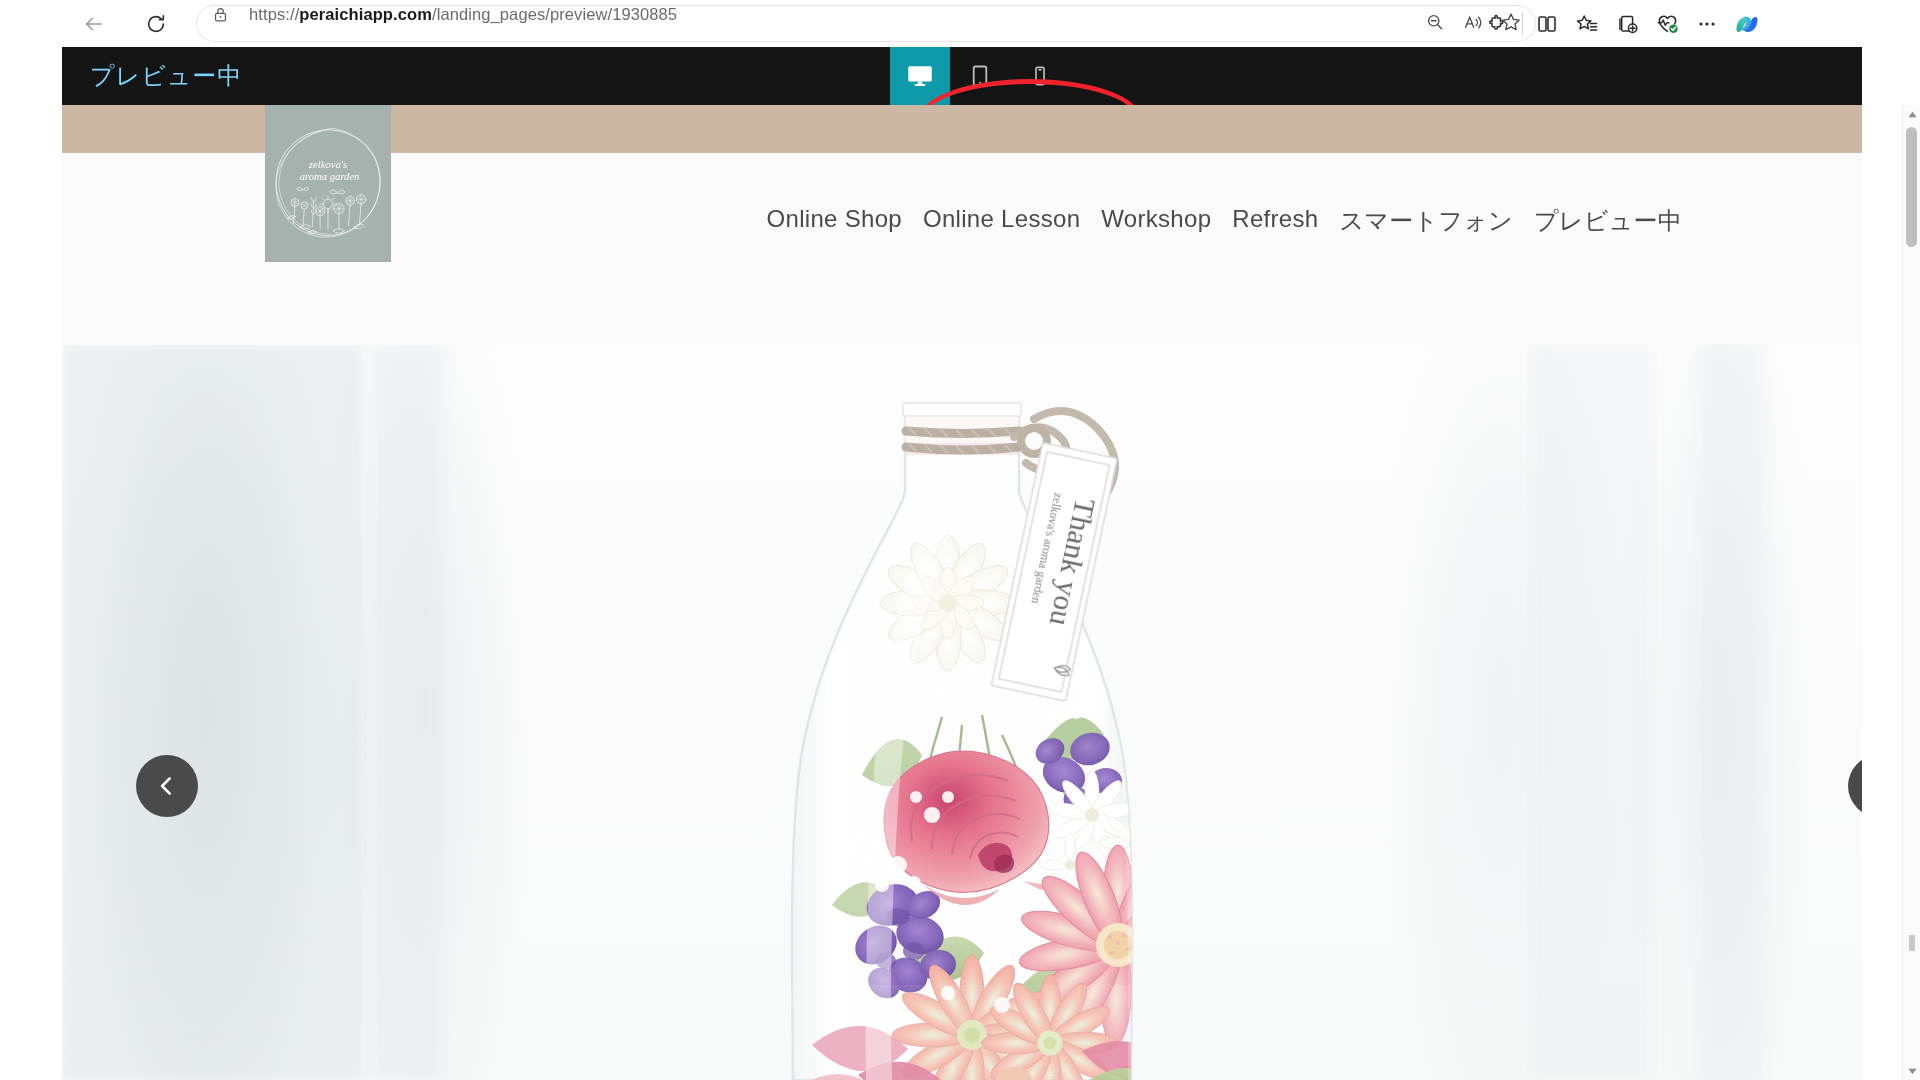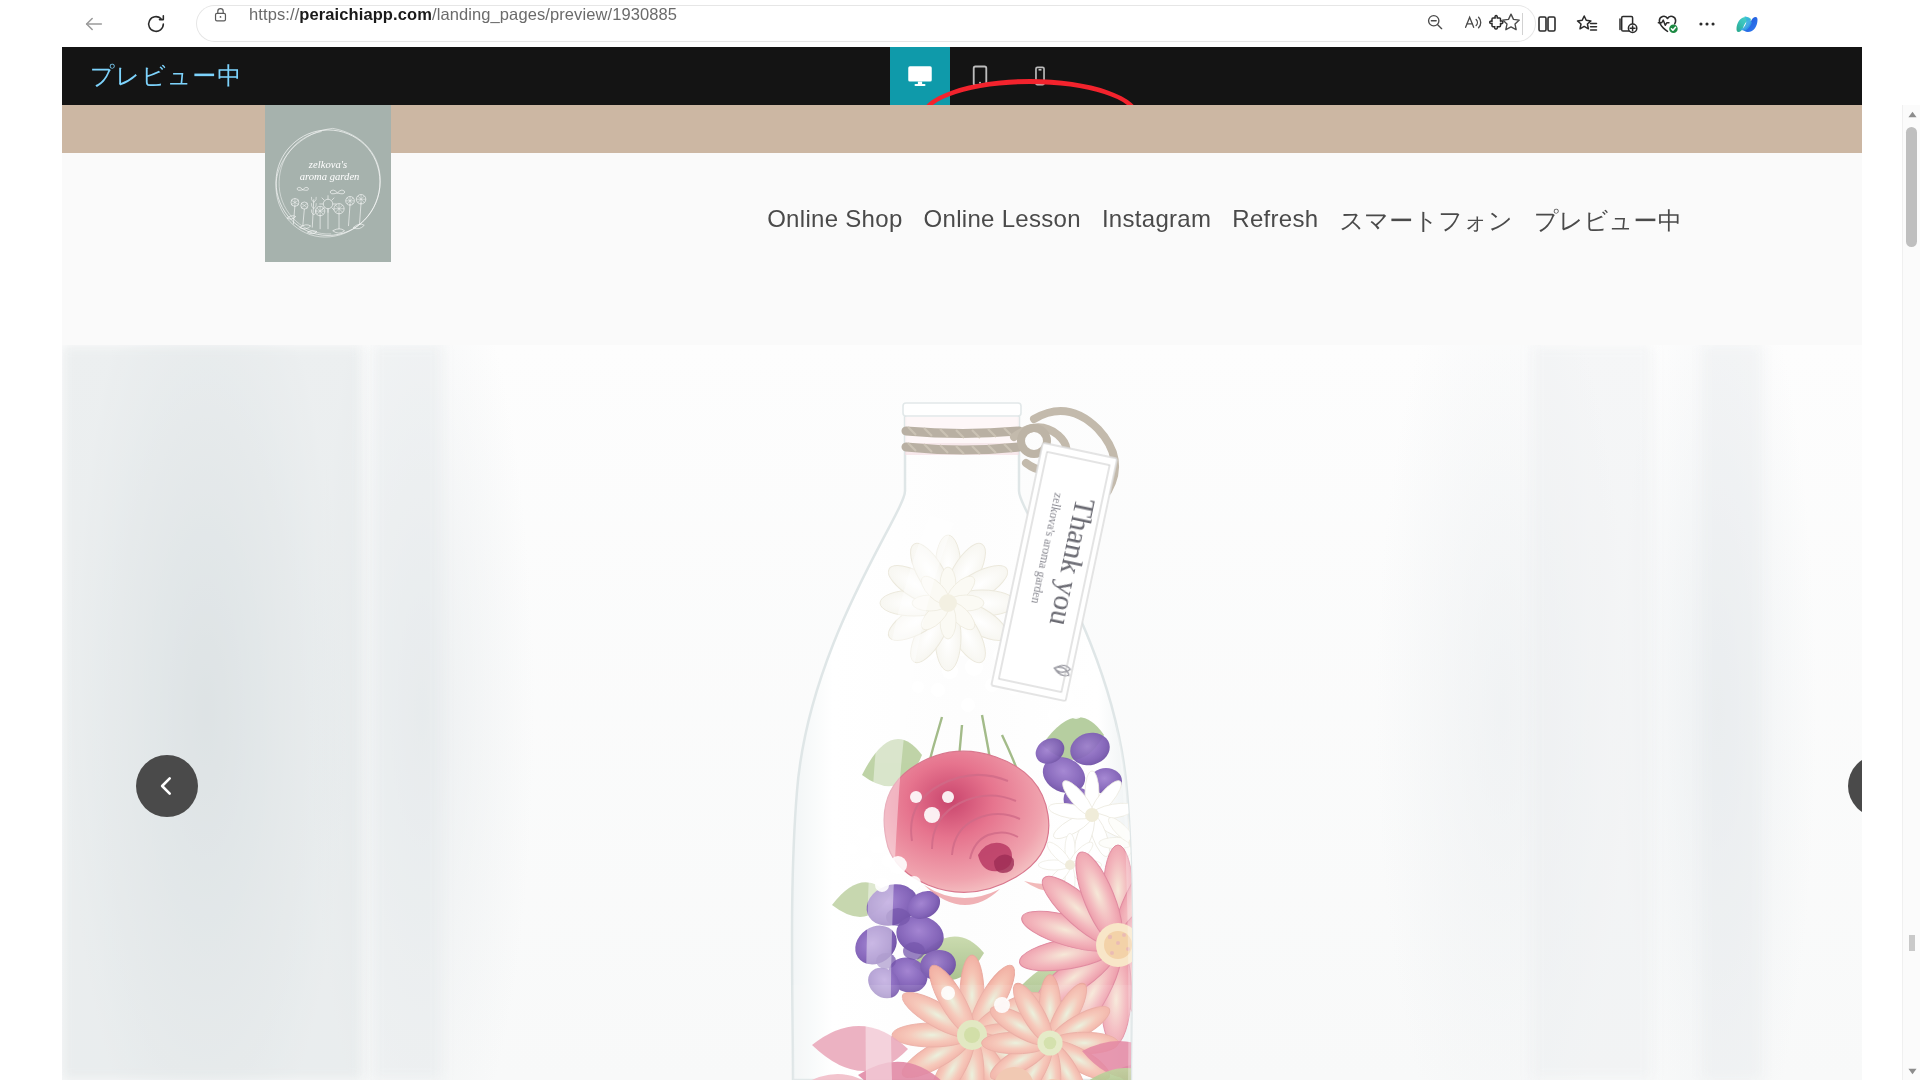--- a/index.html
+++ b/index.html
@@ -465,21 +465,21 @@
           <path d="M92 92 q-5-6-9-2 q-1 5 9 2Z M92 92 q5-6 9-2 q1 5-9 2Z"></path>
         </g>
         <text class="logo-text-line" x="80" y="60" text-anchor="middle" font-size="13.5">zelkova's</text>
         <text class="logo-text-line" x="82" y="76" text-anchor="middle" font-size="13.5">aroma garden</text>
       </svg>
     </div>
 
     <nav class="site-nav">
       <a class="nav-link">Online Shop</a>
       <a class="nav-link">Online Lesson</a>
-      <a class="nav-link">Instagram</a>
+      <a class="nav-link">Workshop</a>
       <a class="nav-link">Refresh</a>
       <a class="nav-link">スマートフォン</a>
       <a class="nav-link">プレビュー中</a>
     </nav>
 
     <div class="hero">
       <div class="hero-photo">
         <div class="blur-panel" style="left:0;width:300px;"></div>
         <div class="blur-panel" style="left:310px;width:70px;background:rgba(226,231,233,0.4);"></div>
         <div class="blur-panel" style="left:1470px;width:120px;background:rgba(232,236,238,0.4);"></div>

